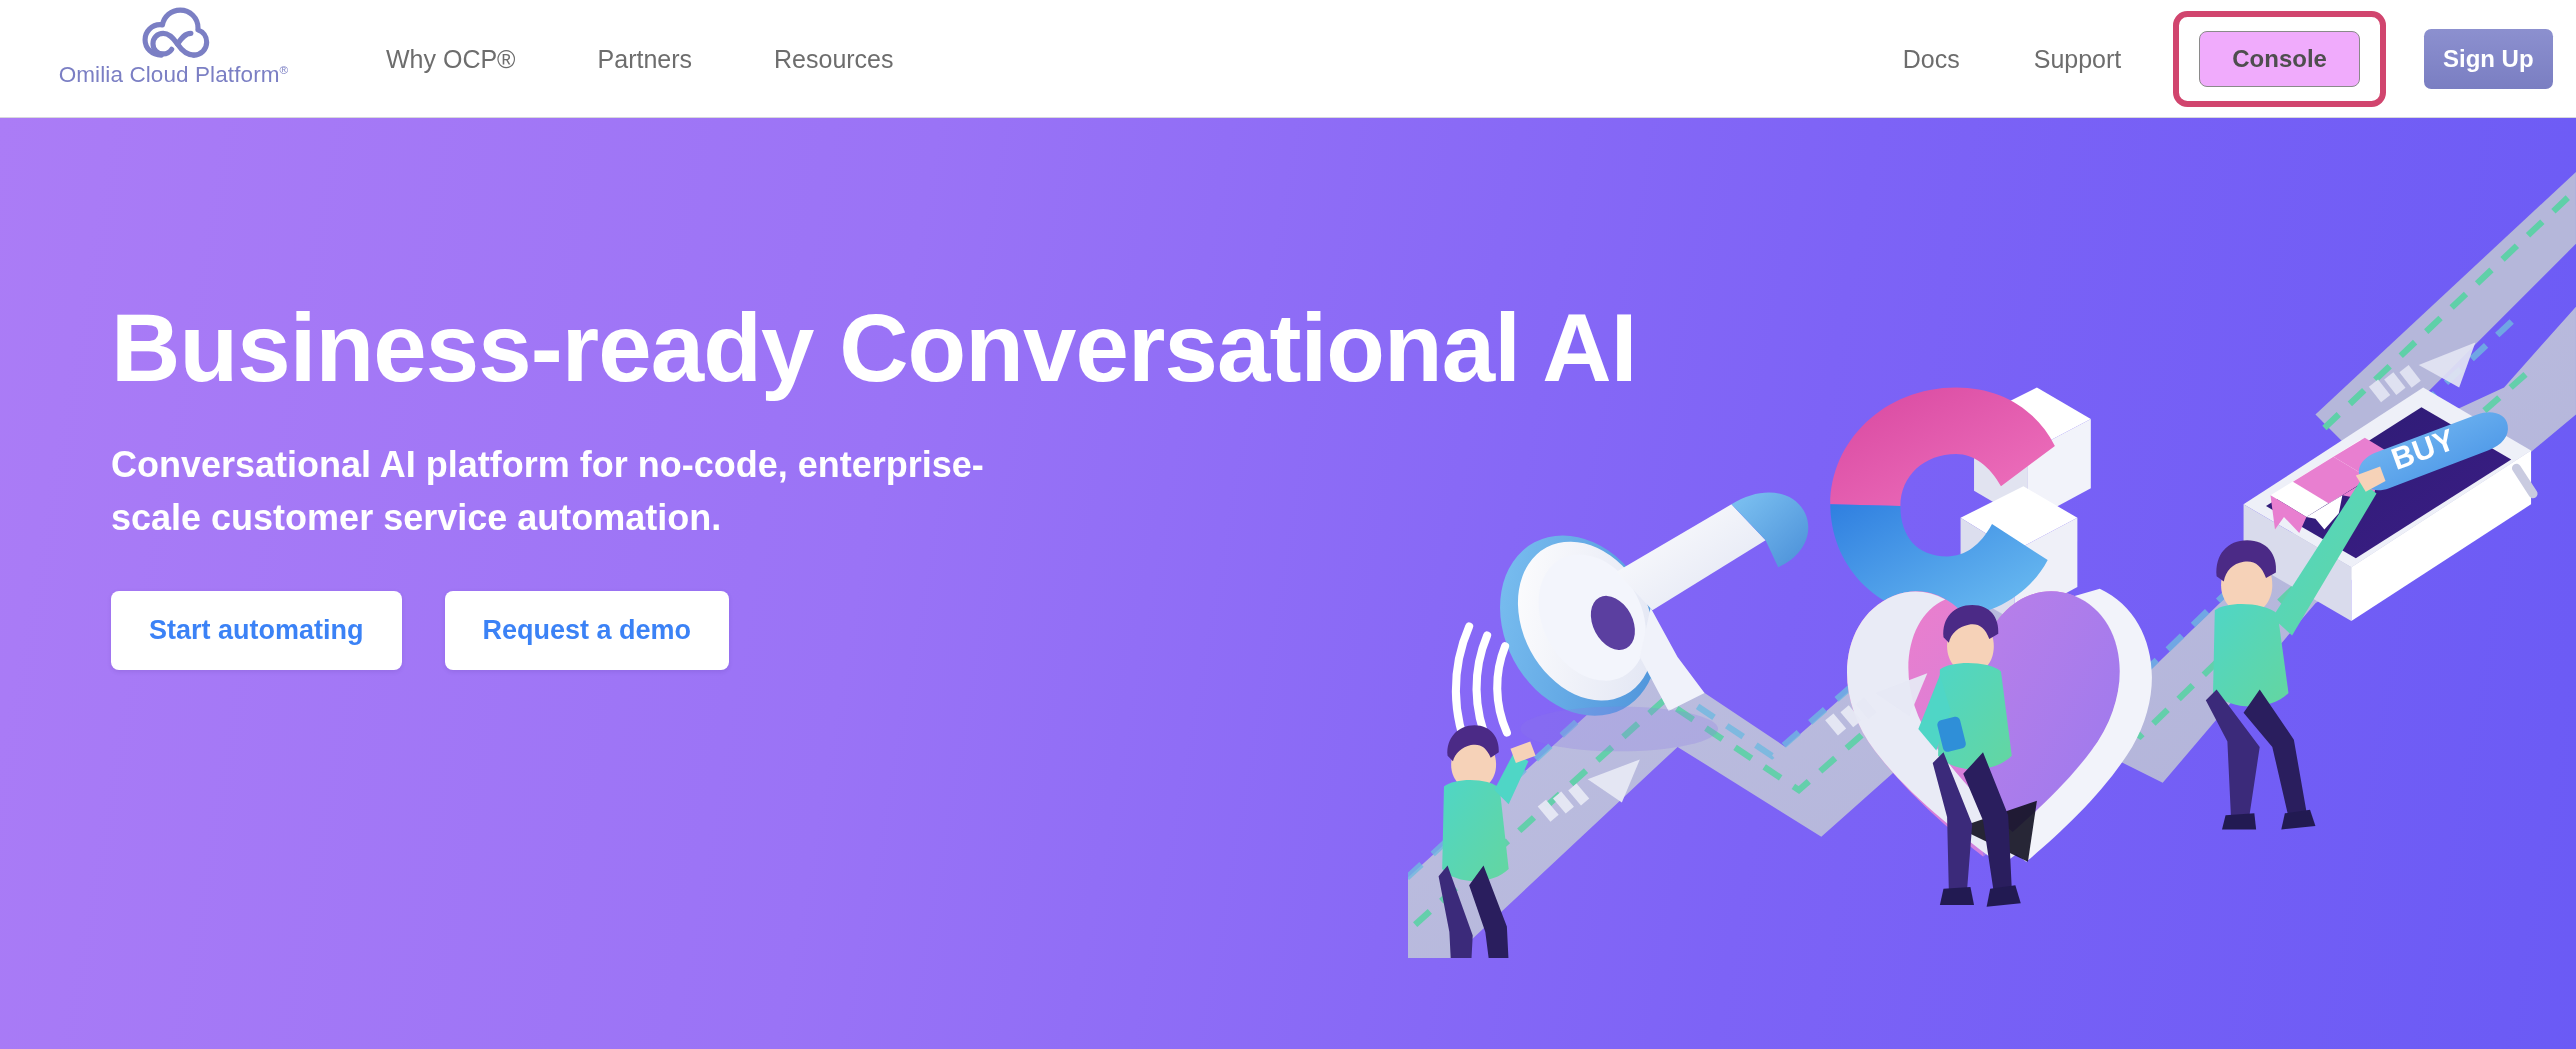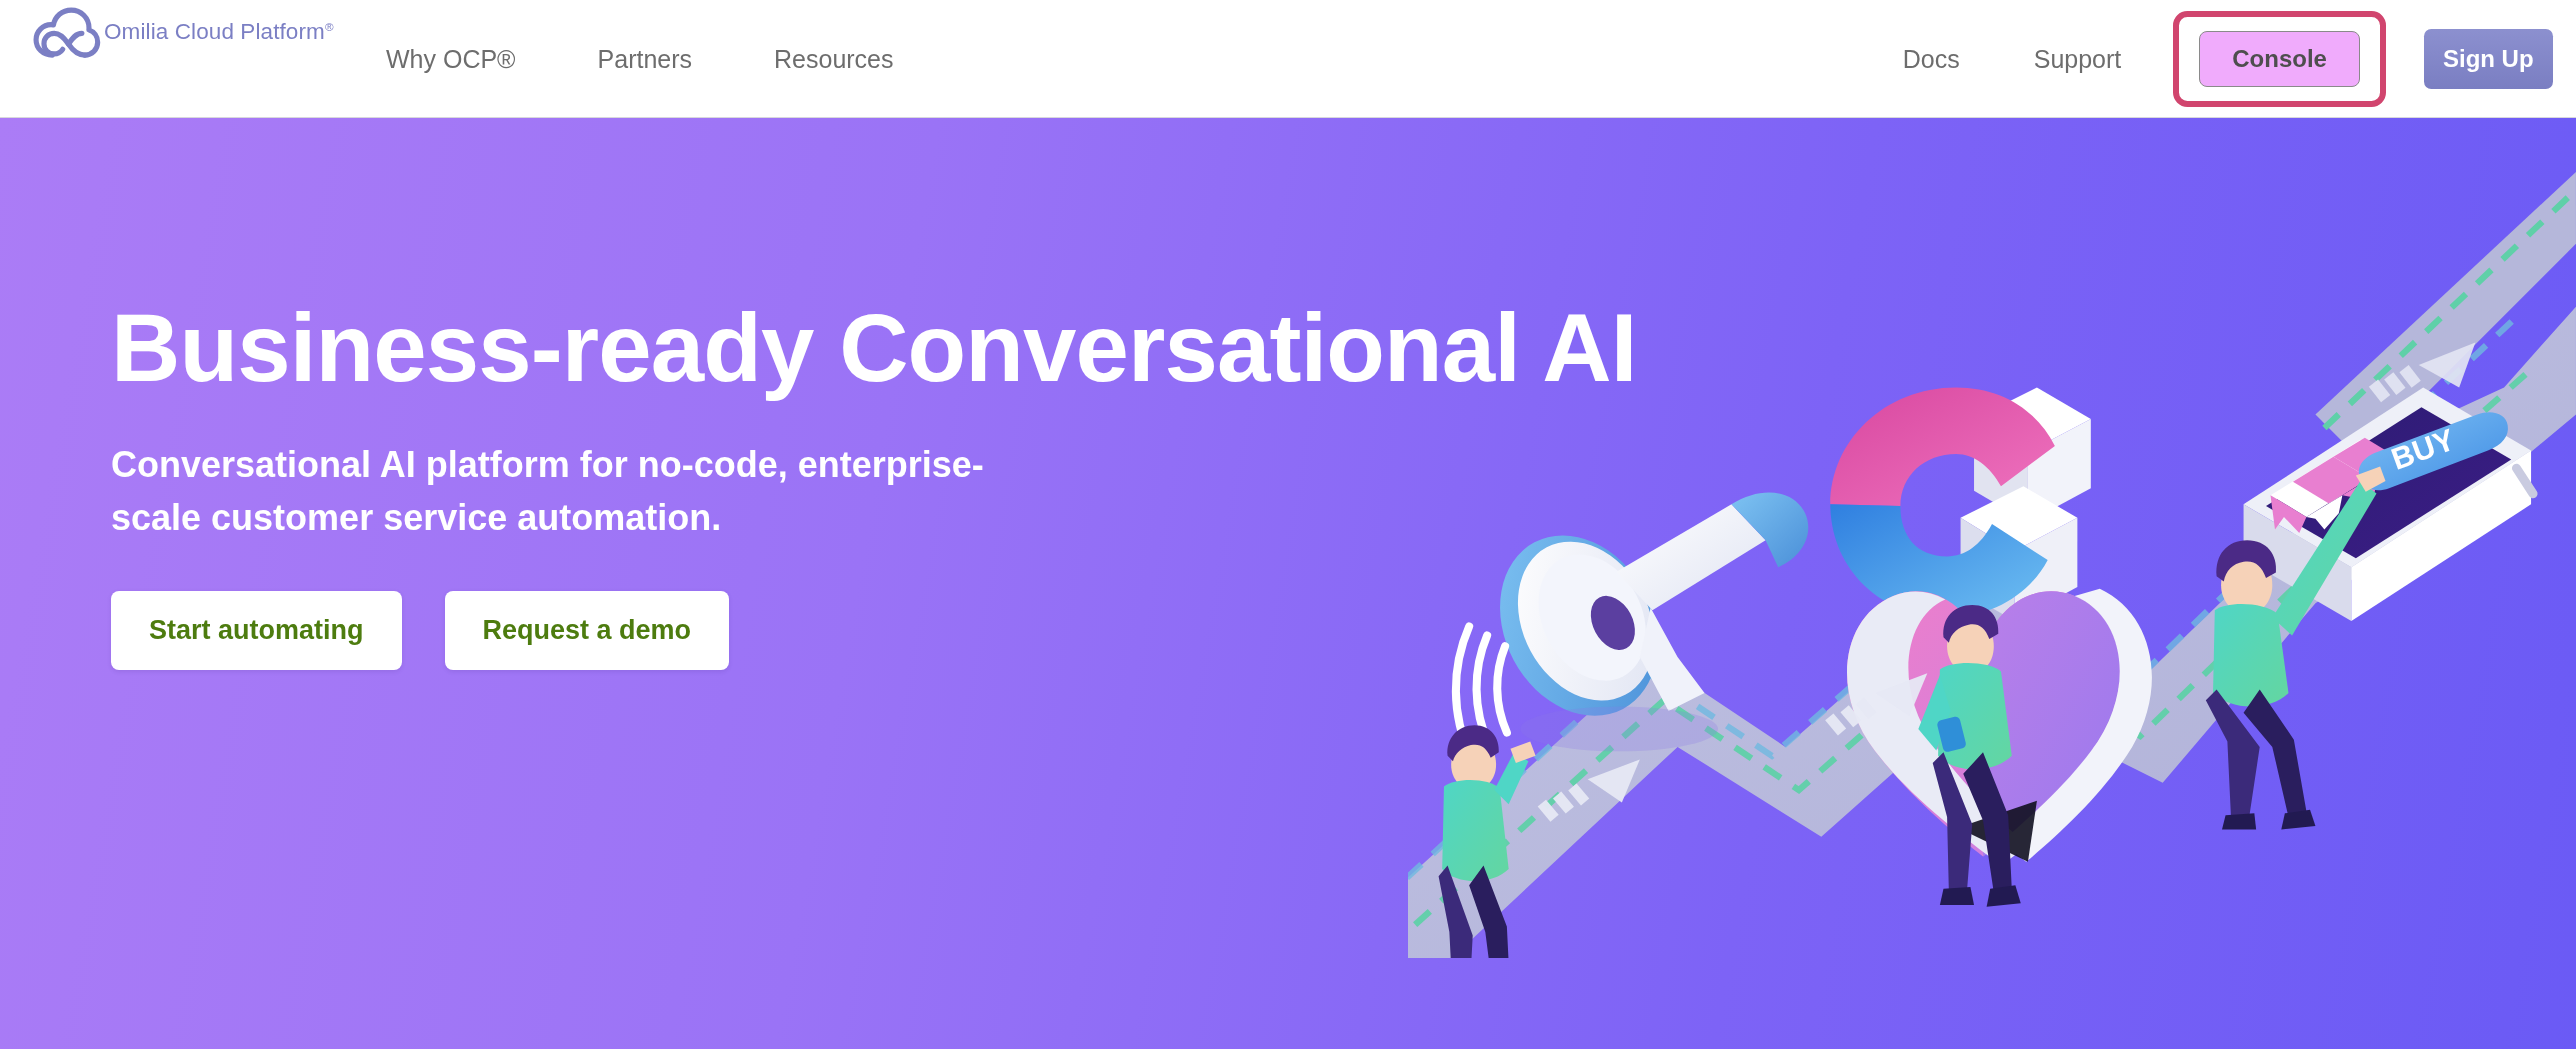--- a/index.html
+++ b/index.html
@@ -16,21 +16,21 @@
   .site-header{
     position:relative;
     width:2576px; height:118px;
     background:#ffffff;
     border-bottom:0.9px solid #d8d8dc;
     display:flex; align-items:center;
   }
   .brand{
     position:absolute; left:25px; top:1.8px;
     width:297px;
-    display:flex; flex-direction:row; align-items:center;
+    display:flex; flex-direction:column; align-items:center;
     text-decoration:none;
   }
   .brand-logo{ width:79px; height:58px; display:block; }
   .brand-name{
     margin-top:1.8px;
     font-size:22.5px;
     color:#7b7fc4;
     letter-spacing:0.1px;
     white-space:nowrap;
   }
@@ -117,21 +117,21 @@
     font-weight:700;
   }
   .hero-actions{
     margin-top:47px;
     display:flex; gap:43px;
   }
   .btn-hero{
     background:#ffffff;
     border:none;
     border-radius:8px;
-    color:#4d7c0f;
+    color:#3b82f6;
     font-size:27px;
     font-weight:bold;
     padding:24px 38px;
     cursor:pointer;
     white-space:nowrap;
     font-family:"Liberation Sans", sans-serif;
     box-shadow:0 1.8px 4.5px rgba(60,30,120,.12);
   }
 
   .hero-art{

